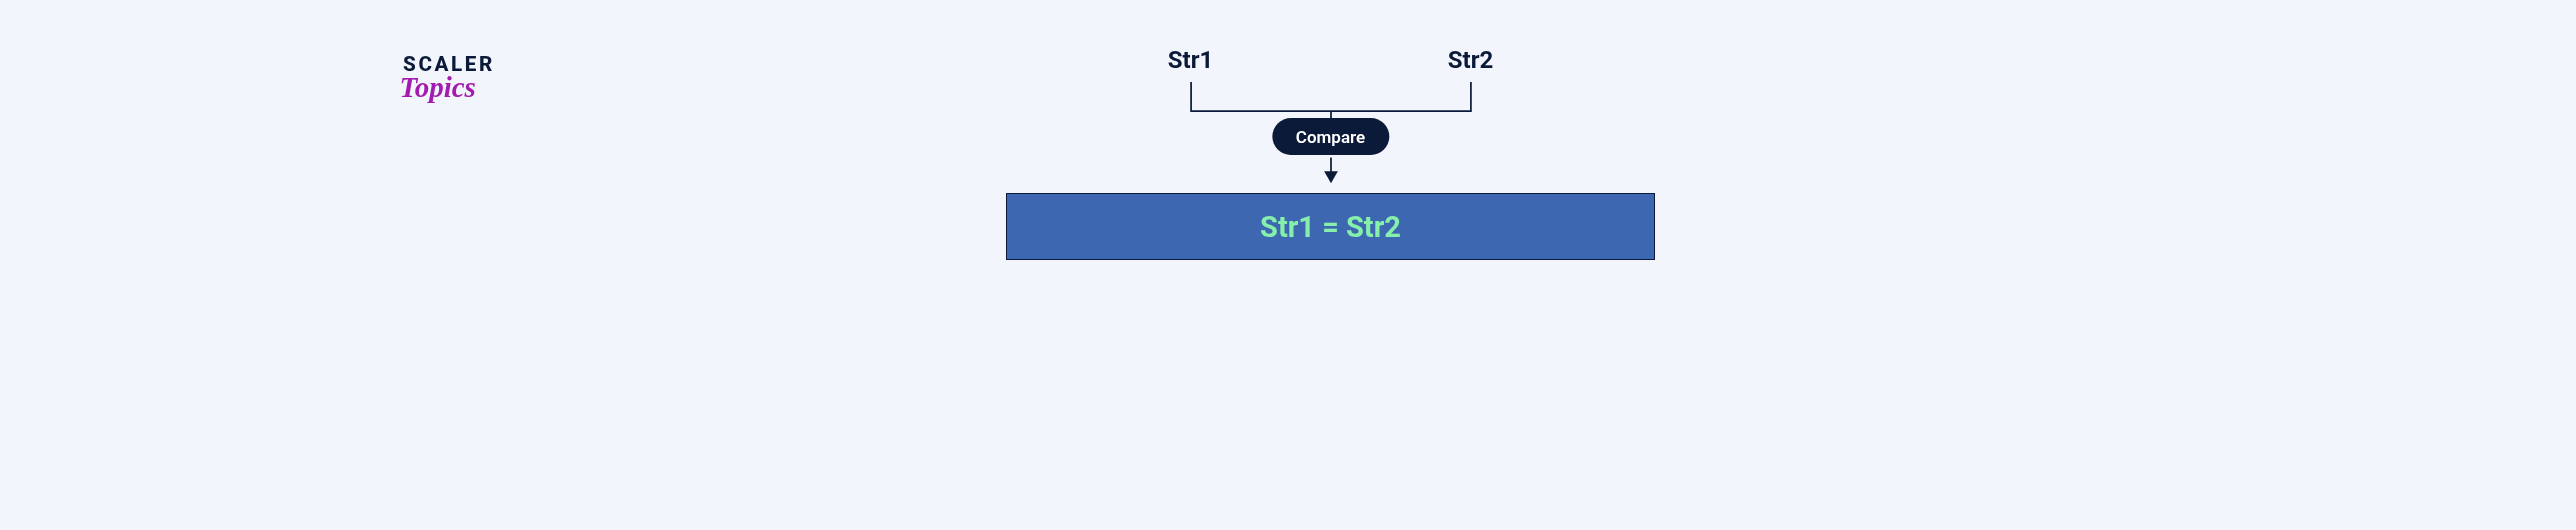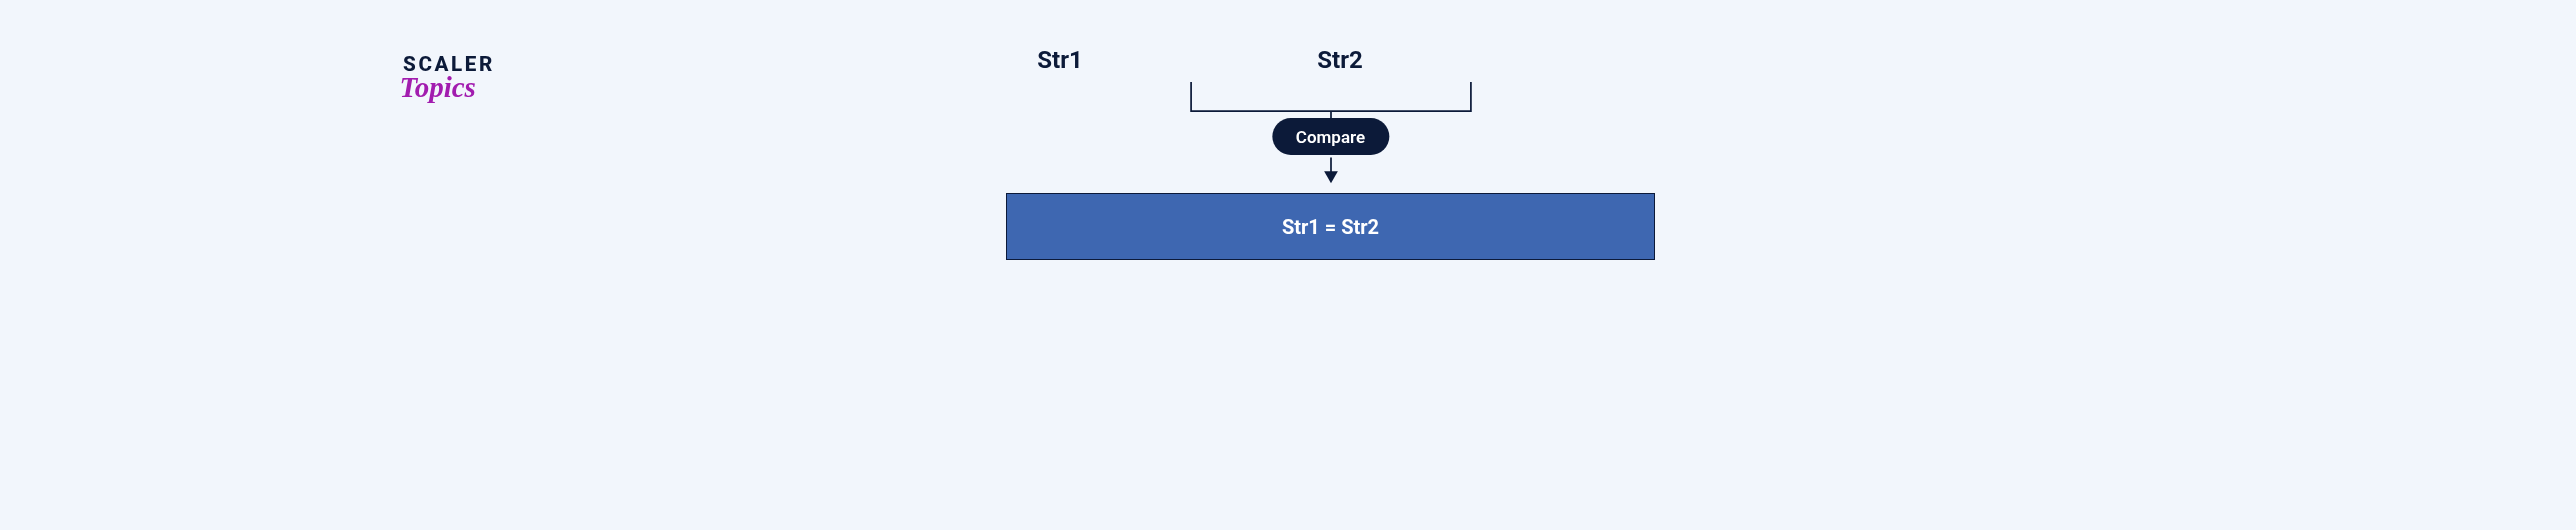--- a/index.html
+++ b/index.html
@@ -33,20 +33,21 @@
   }
   .diagram {
     position: absolute;
     left: 944px;
     top: 46px;
     width: 773px;
   }
   .labels-row {
     display: flex;
     gap: 48px;
+    justify-content: center;
     margin-bottom: 7px;
   }
   .label {
     width: 232px;
     text-align: center;
     font-size: 24px;
     font-weight: 700;
     color: #0c1a39;
   }
   .boxes-row {
@@ -97,22 +98,22 @@
   }
   .result-box {
     width: 649px;
     height: 67px;
     margin: 6.9px auto 0 auto;
     background: #3e67b1;
     border: 1.7px solid #0c1a39;
     display: flex;
     align-items: center;
     justify-content: center;
-    color: #ffffff;
-    font-size: 20px;
+    color: #86efac;
+    font-size: 29px;
     font-weight: 700;
   }
 </style>
 </head>
 <body>
 
 <div class="logo">
   <div class="logo-line1">SCALER</div>
   <div class="logo-line2">Topics</div>
 </div>

